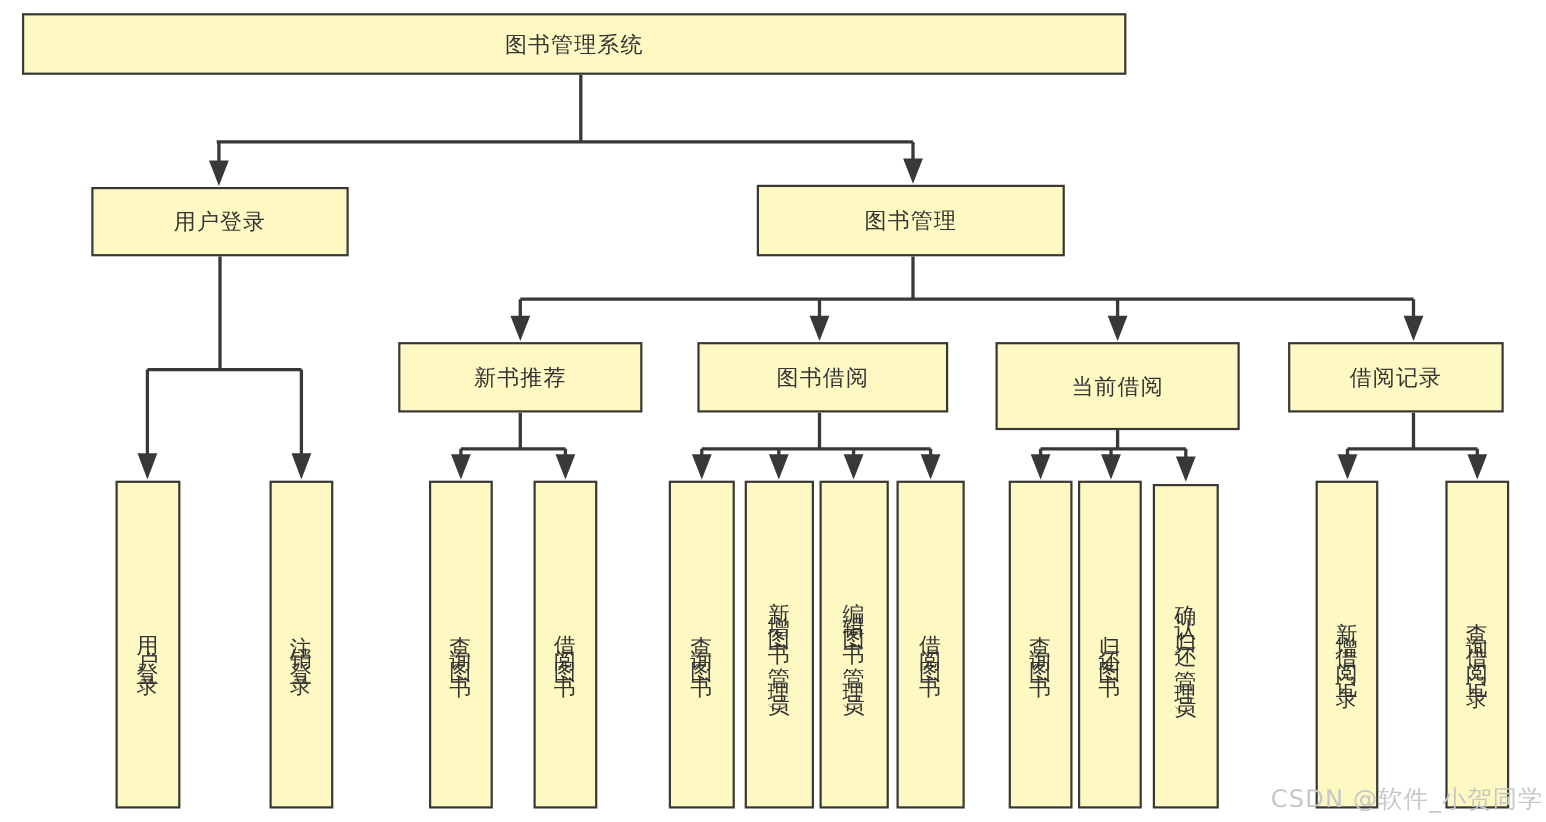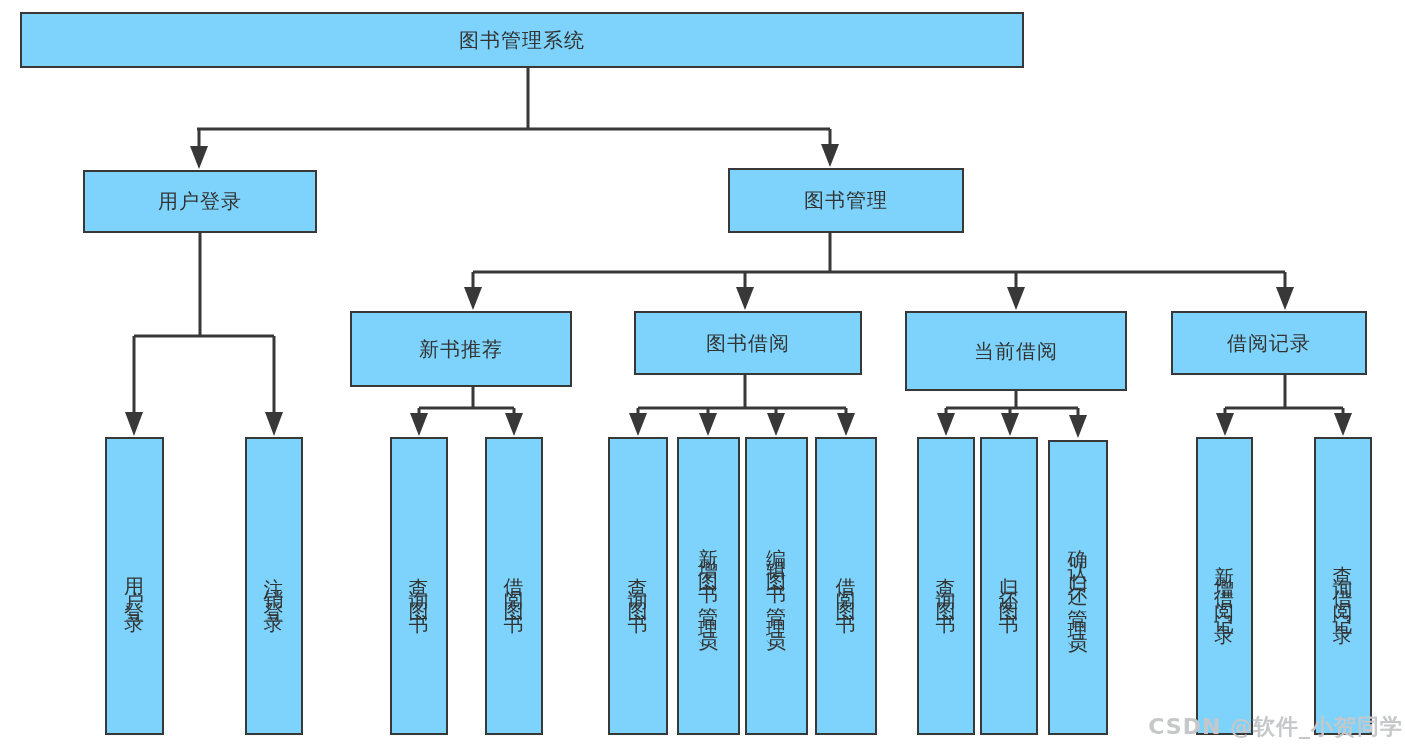--- a/index.html
+++ b/index.html
@@ -2,31 +2,31 @@
 <html><head>
 <meta charset="utf-8">
 <style>
   html,body{margin:0;padding:0;background:#fff;}
   .canvas{
     position:relative;width:1405px;height:747px;background:#ffffff;overflow:hidden;
     font-family:"DejaVu Sans",sans-serif;color:#333333;
   }
   .connectors{position:absolute;left:0;top:0;z-index:1;}
   .box{
-    position:absolute;z-index:2;background:#7dd3fc;border:2px solid #383838;
+    position:absolute;z-index:2;background:#fef9c3;border:2px solid #383838;
     display:flex;align-items:center;justify-content:center;box-sizing:border-box;
   }
   .hlabel{font-size:20px;letter-spacing:1px;white-space:nowrap;}
   .vtext{
     writing-mode:vertical-rl;text-orientation:mixed;
     font-size:20px;letter-spacing:12px;line-height:1;
   }
   .watermark{
     position:absolute;right:2px;bottom:5px;z-index:5;
-    font-size:22px;letter-spacing:1px;color:#c5c7c9;white-space:nowrap;font-weight:bold;
+    font-size:22px;letter-spacing:1px;color:#c5c7c9;white-space:nowrap;
   }
 </style>
 </head>
 <body>
 
 <div class="canvas">
 
   <svg class="connectors" width="1405" height="747" viewBox="0 0 1405 747">
     <g stroke="#383838" stroke-width="3" fill="none">
 
@@ -74,25 +74,25 @@
     </g>
   </svg>
 
   <div class="box" style="left:20px;top:12px;width:1004px;height:56px">
     <span class="hlabel">图书管理系统</span>
   </div>
 
   <div class="box" style="left:83px;top:170px;width:234px;height:63px">
     <span class="hlabel">用户登录</span>
   </div>
-  <div class="box" style="left:728px;top:168px;width:236px;height:65px">
+  <div class="box" style="left:688px;top:168px;width:280px;height:65px">
     <span class="hlabel">图书管理</span>
   </div>
 
-  <div class="box" style="left:350px;top:311px;width:222px;height:76px">
+  <div class="box" style="left:362px;top:311px;width:222px;height:64px">
     <span class="hlabel">新书推荐</span>
   </div>
   <div class="box" style="left:634px;top:311px;width:228px;height:64px">
     <span class="hlabel">图书借阅</span>
   </div>
   <div class="box" style="left:905px;top:311px;width:222px;height:80px">
     <span class="hlabel">当前借阅</span>
   </div>
   <div class="box" style="left:1171px;top:311px;width:196px;height:64px">
     <span class="hlabel">借阅记录</span>

